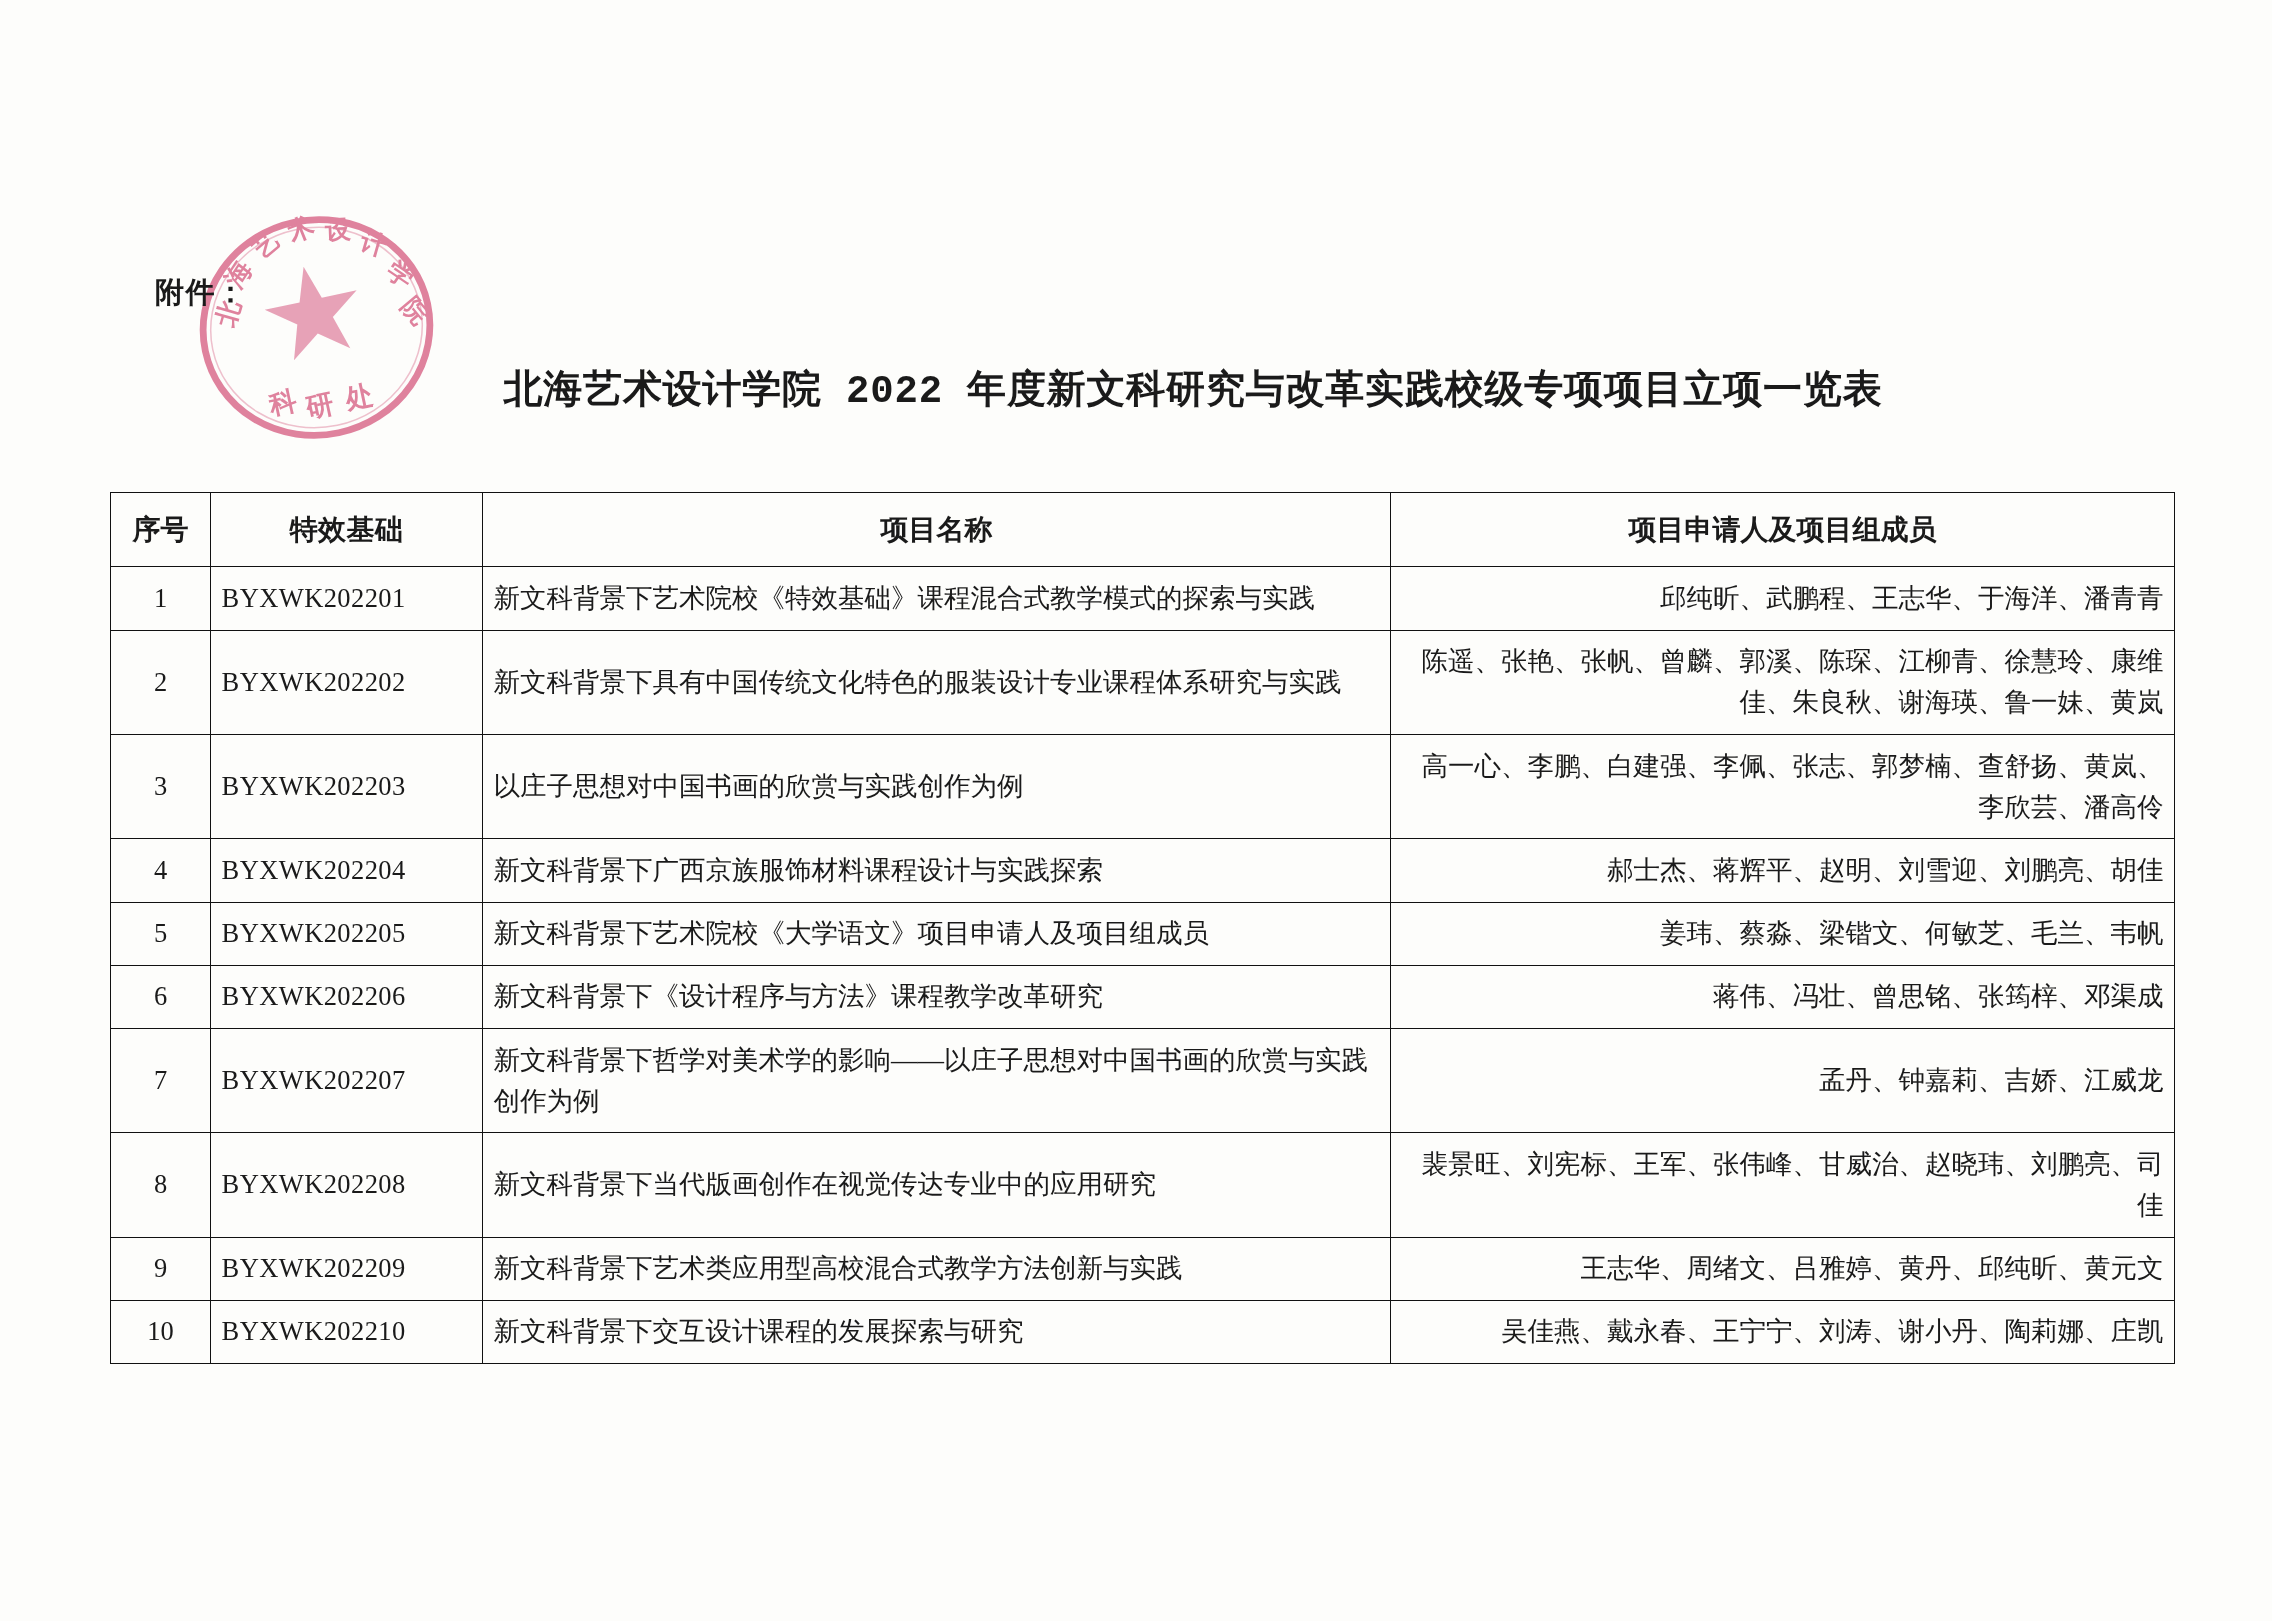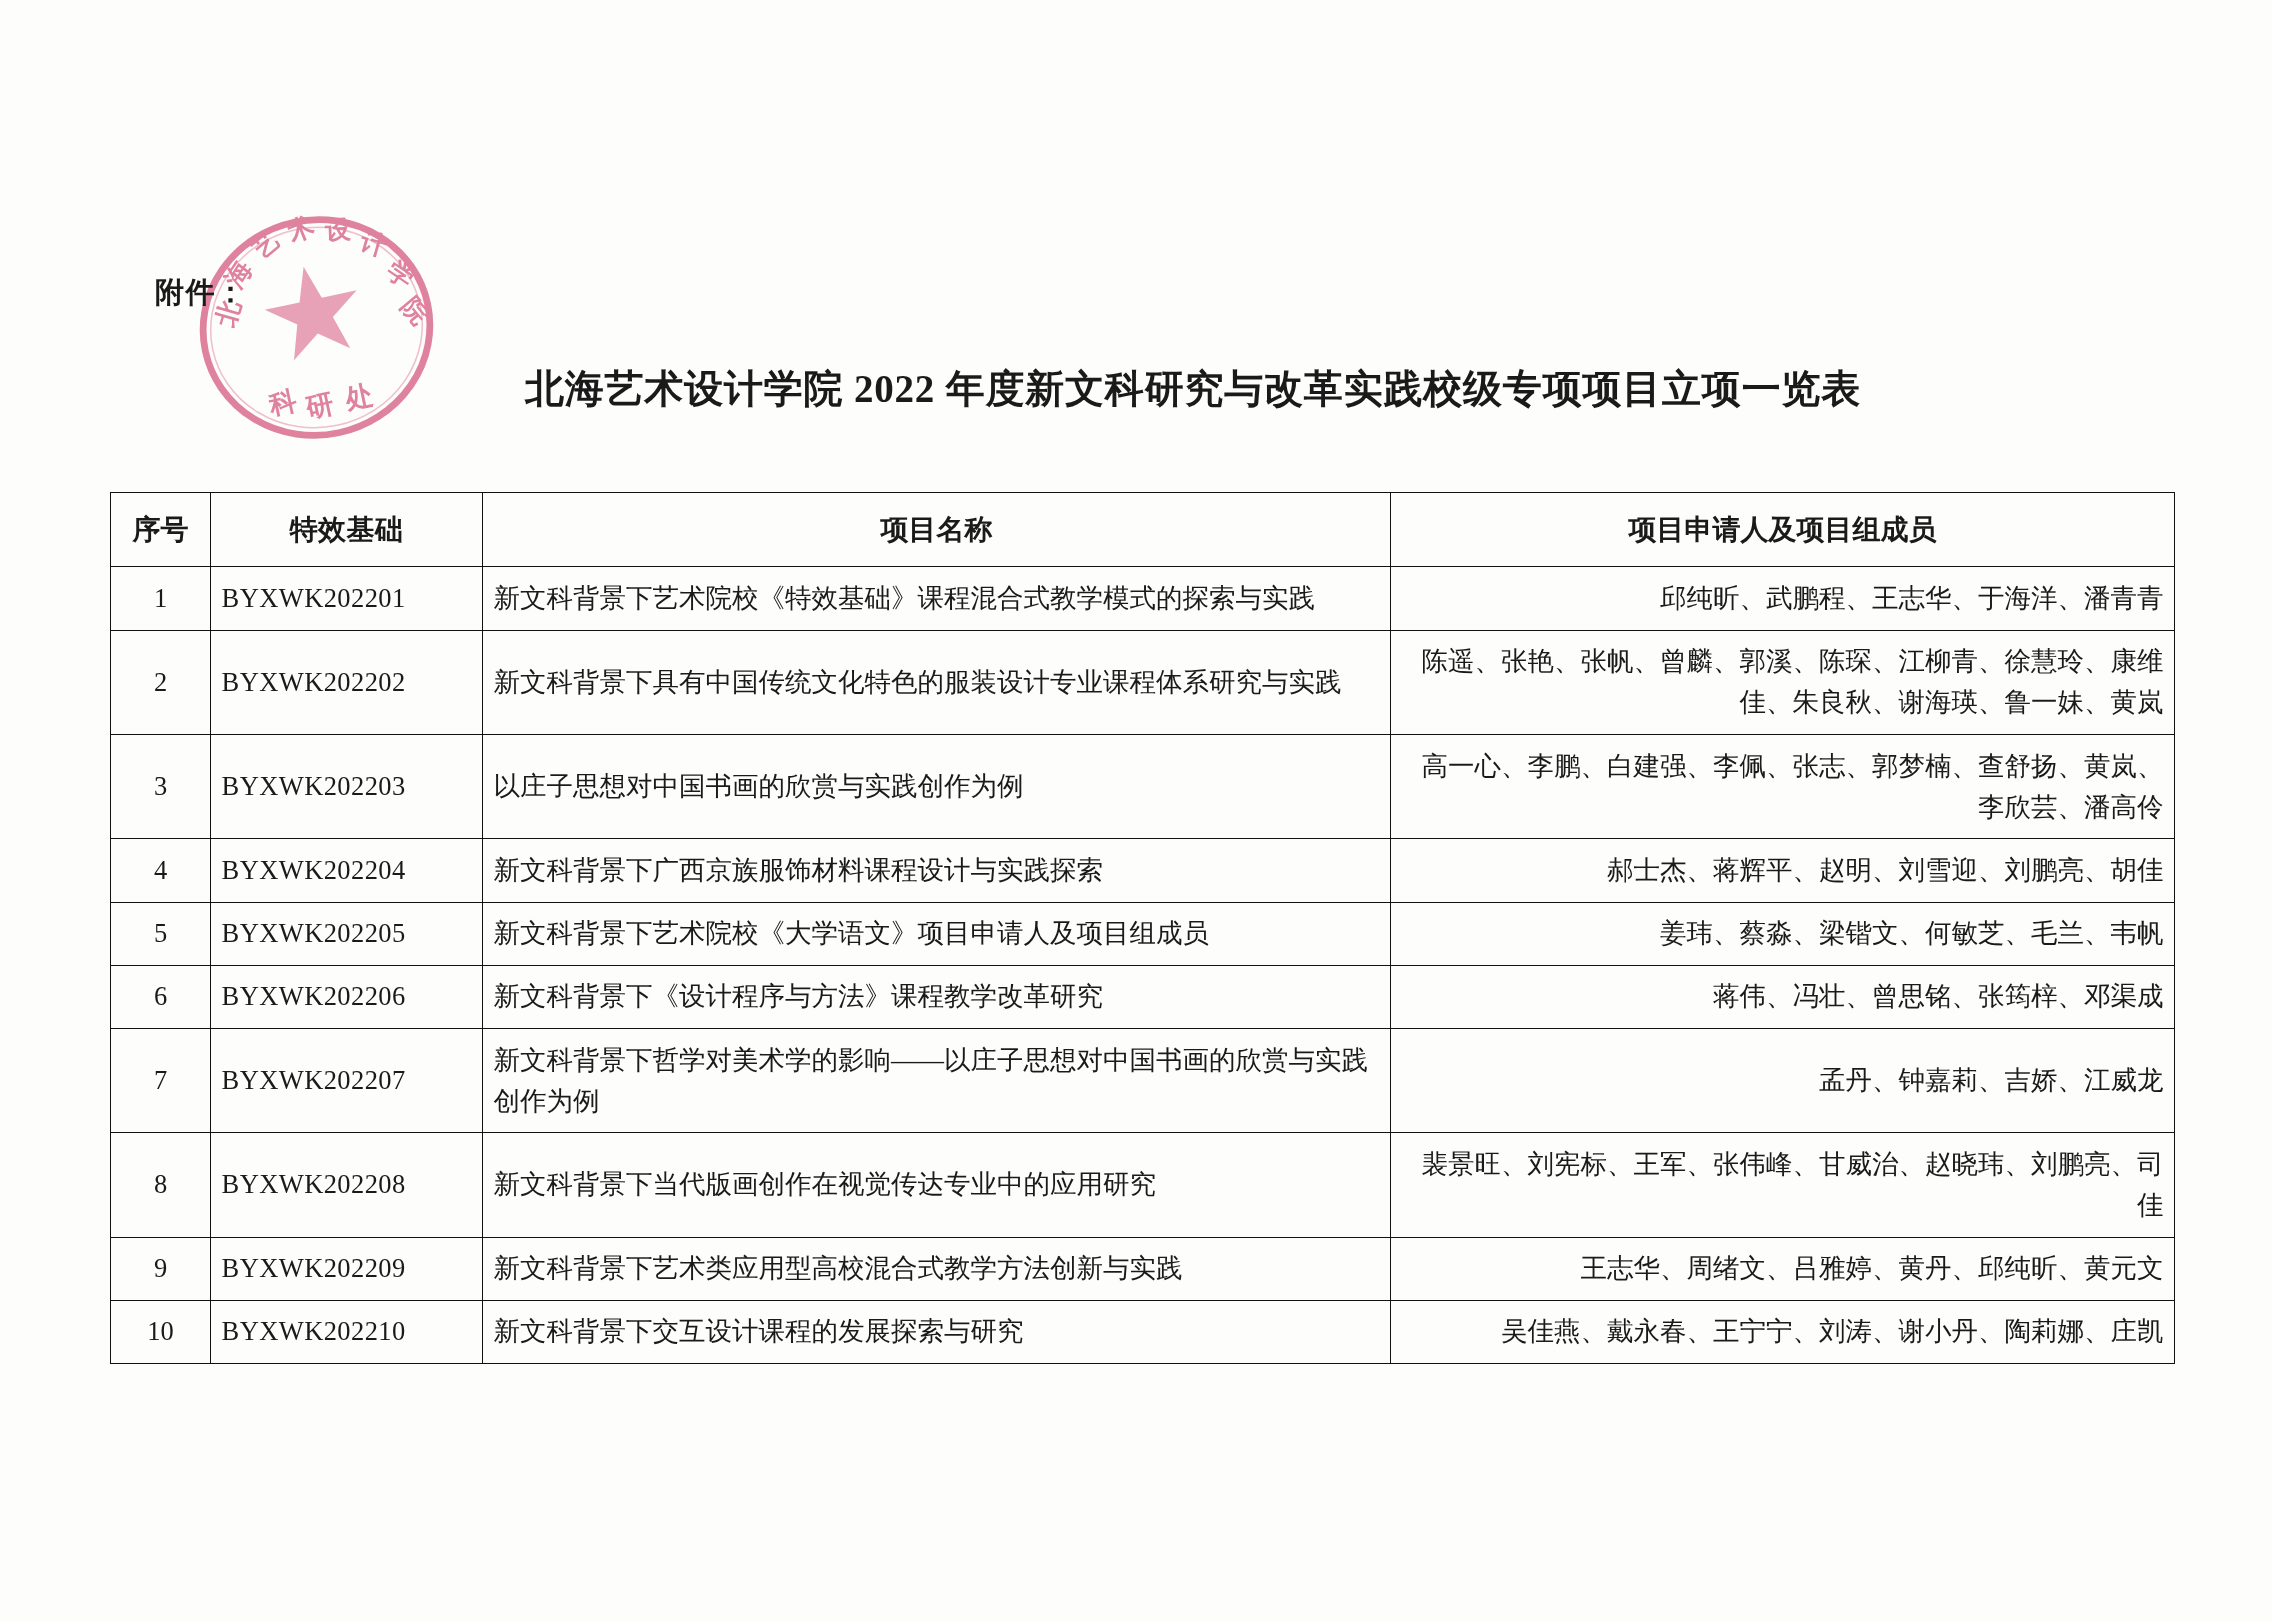--- a/index.html
+++ b/index.html
@@ -51,21 +51,21 @@
     position: absolute;
     left: 0;
     top: 362px;
     width: 2273px;
     text-align: center;
     padding-left: 113px;
     box-sizing: border-box;
     font-size: 39px;
     font-weight: 700;
     letter-spacing: 0.8px;
-    font-family: Liberation Serif, serif;
+    font-family: Liberation Mono, monospace;
   }
 
   
   .table-wrap {
     position: absolute;
     left: 110px;
     top: 492px;
     width: 2065px;
   }
   table.project-table {

